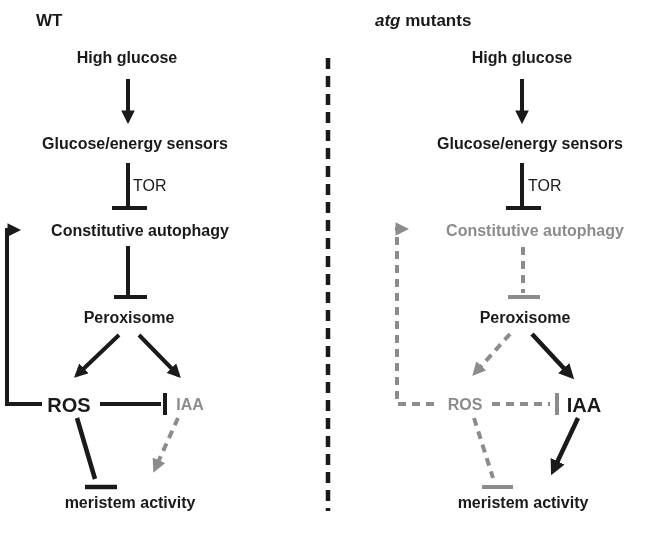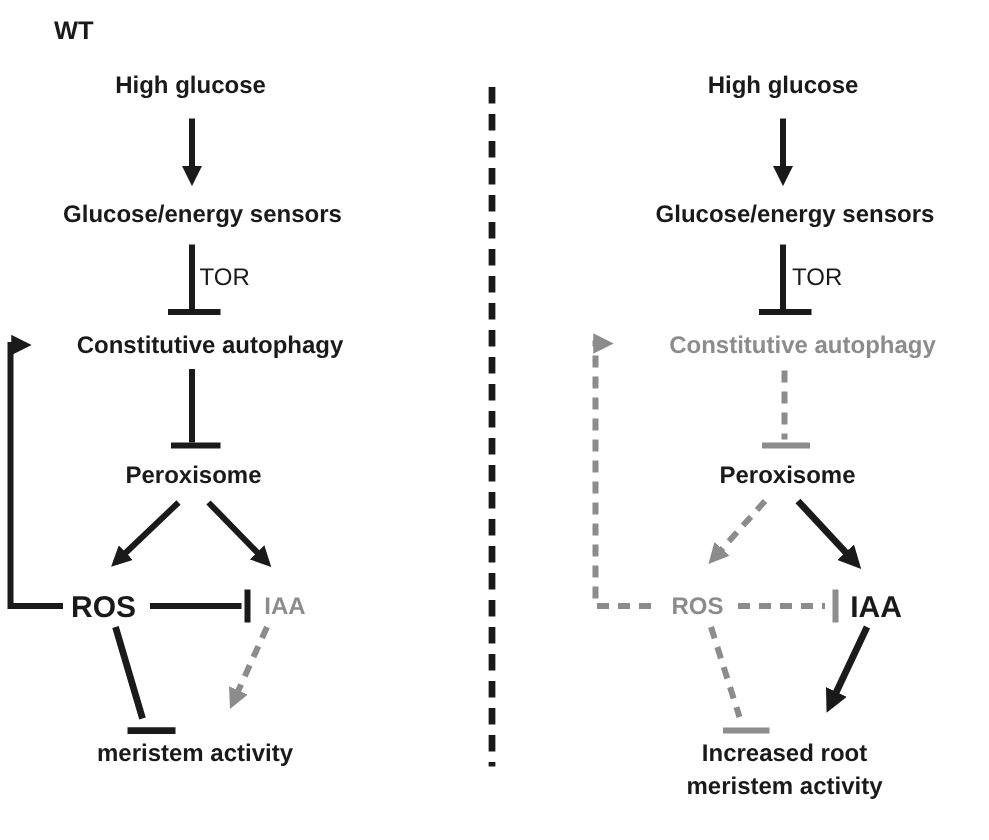--- a/index.html
+++ b/index.html
@@ -84,25 +84,25 @@
   <div class="label center" style="left:135px;top:133px;">Glucose/energy sensors</div>
   <div class="label" style="left:133px;top:175px;">TOR</div>
   <div class="label center" style="left:140px;top:220px;">Constitutive autophagy</div>
   <div class="label center" style="left:129px;top:307px;">Peroxisome</div>
   <div class="label bold center" style="left:69px;top:394px;font-size:20px;">ROS</div>
   <div class="label gray center" style="left:190px;top:394px;">IAA</div>
   <div class="label center" style="left:130px;top:492px;">
     <div>meristem activity</div>
   </div>
 
+  <div class="label title" style="left:375px;top:10px;"><span class="italic">atg</span><span> mutants</span></div>
   <div class="label bold center" style="left:522px;top:47px;">High glucose</div>
   <div class="label center" style="left:530px;top:133px;">Glucose/energy sensors</div>
   <div class="label" style="left:528px;top:175px;">TOR</div>
   <div class="label gray center" style="left:535px;top:220px;">Constitutive autophagy</div>
   <div class="label bold center" style="left:525px;top:307px;">Peroxisome</div>
   <div class="label gray center" style="left:465px;top:394px;">ROS</div>
   <div class="label bold center" style="left:584px;top:394px;font-size:20px;">IAA</div>
   <div class="label bold center" style="left:523px;top:492px;">
-    <div>Increased root</div>
     <div>meristem activity</div>
   </div>
 
 </div>
 
 </body></html>

